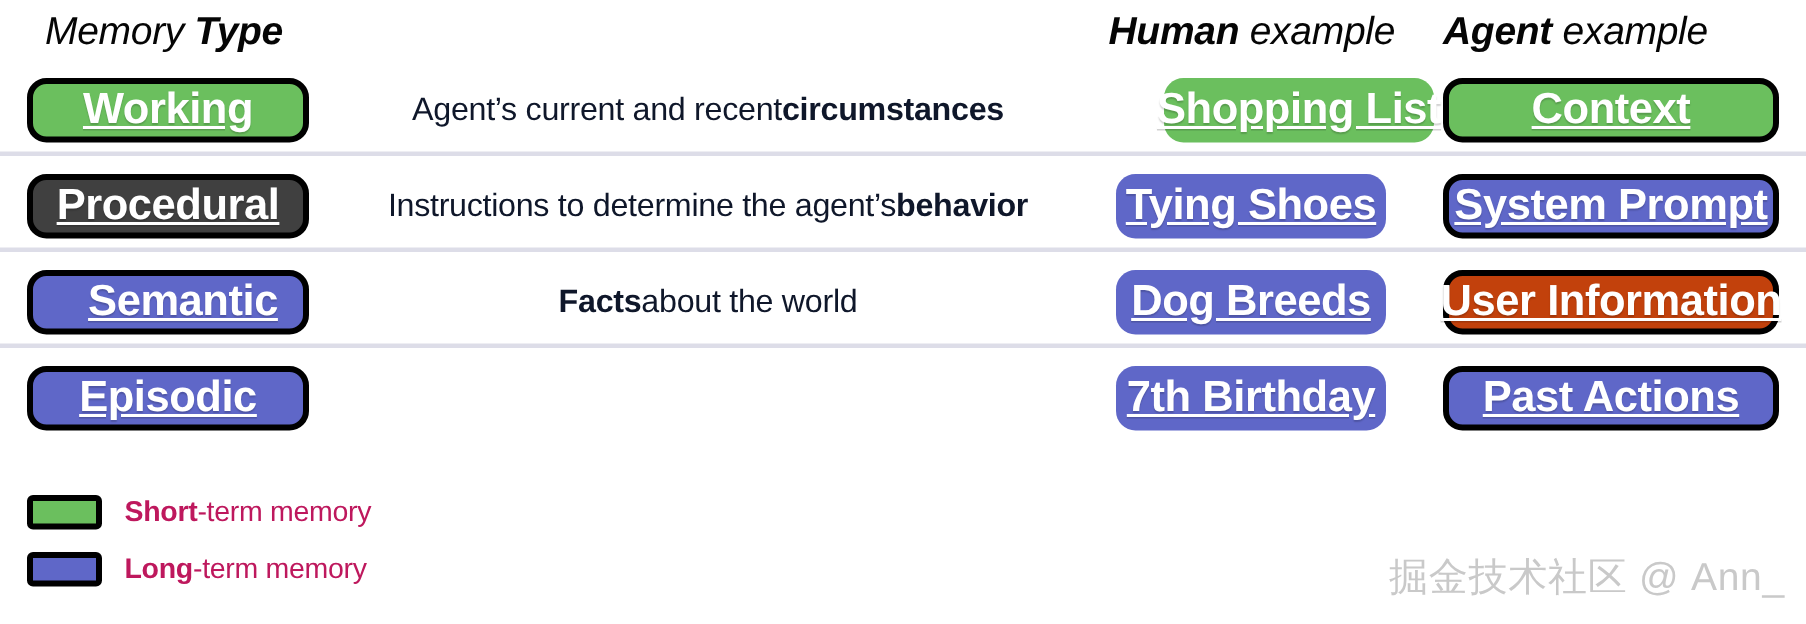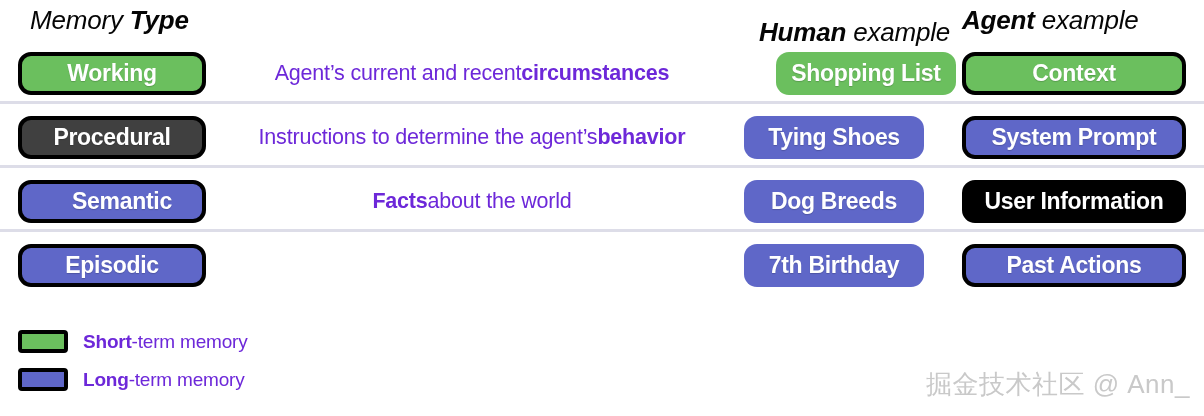--- a/index.html
+++ b/index.html
@@ -34,21 +34,21 @@
     font-style: italic;
     font-size: 26px;
     color: #050505;
     white-space: nowrap;
     letter-spacing: -0.2px;
   }
   .hdr b { font-weight: bold; font-style: italic; }
   .hdr span.lt { font-weight: normal; font-style: italic; }
 
   .hdr-type   { left: 30px;  top: 5px; }
-  .hdr-human  { left: 739px; top: 17px; margin-left: 20px; }
+  .hdr-human  { left: 739px; top: 5px; }
   .hdr-agent  { left: 962px; top: 5px; }
 
   
   .row {
     position: absolute;
     left: 0;
     width: 1204px;
     height: 64px;
   }
   .row-0 { top: 42px; }
@@ -71,24 +71,25 @@
   .pill {
     position: absolute;
     box-sizing: border-box;
     height: 43px;
     border-radius: 13px;
     display: flex;
     align-items: center;
     justify-content: center;
     color: #ffffff;
     font-weight: bold;
-    font-size: 23px;
+    font-size: 29px;
     letter-spacing: -0.3px;
     white-space: nowrap;
     text-shadow: 0 1px 1px rgba(0,0,0,0.18);
+    text-decoration: underline;
   }
   .pill.bordered {
     border: 4px solid #000000;
   }
   .pill.plain {
     border: 0;
   }
 
   .pill-type  { left: 18px;  width: 188px; top: 10px; }
   .pill-human { left: 744px; width: 180px; top: 10px; }
@@ -98,21 +99,21 @@
   .desc {
     position: absolute;
     top: 10px;
     left: 226px;
     width: 492px;
     height: 43px;
     display: flex;
     align-items: center;
     justify-content: center;
     font-size: 21.5px;
-    color: #6d28d9;
+    color: #0f172a;
     white-space: nowrap;
     letter-spacing: -0.2px;
   }
   .desc b { font-weight: bold; }
 
   
   .legend {
     position: absolute;
     left: 18px;
     top: 330px;
@@ -130,21 +131,21 @@
     box-sizing: border-box;
     width: 50px;
     height: 23px;
     border: 4px solid #000000;
     border-radius: 4px;
     flex: 0 0 auto;
   }
   .legend-label {
     margin-left: 15px;
     font-size: 19px;
-    color: #6d28d9;
+    color: #be185d;
     white-space: nowrap;
     letter-spacing: -0.2px;
   }
   .legend-label b { font-weight: bold; }
 
   
   .watermark {
     position: absolute;
     right: 14px;
     bottom: 14px;
@@ -210,21 +211,21 @@
     <div class="pill pill-type bordered" style="background: rgb(95, 103, 200); padding-left: 20px;">
       <span>Semantic</span>
     </div>
     <div class="desc">
       <b>Facts</b>
         <span> about the world</span>
     </div>
     <div class="pill pill-human plain" style="background: rgb(95, 103, 200);">
       <span>Dog Breeds</span>
     </div>
-    <div class="pill pill-agent bordered" style="background: #000000;">
+    <div class="pill pill-agent bordered" style="background: #c2410c;">
       <span>User Information</span>
     </div>
   </div>
   <div class="sep sep-2" style="background: rgb(221, 221, 232);"></div>
 
   <div class="row row-3">
     <div class="pill pill-type bordered" style="background: rgb(95, 103, 200);">
       <span>Episodic</span>
     </div>
     <div class="pill pill-human plain" style="background: rgb(95, 103, 200);">

